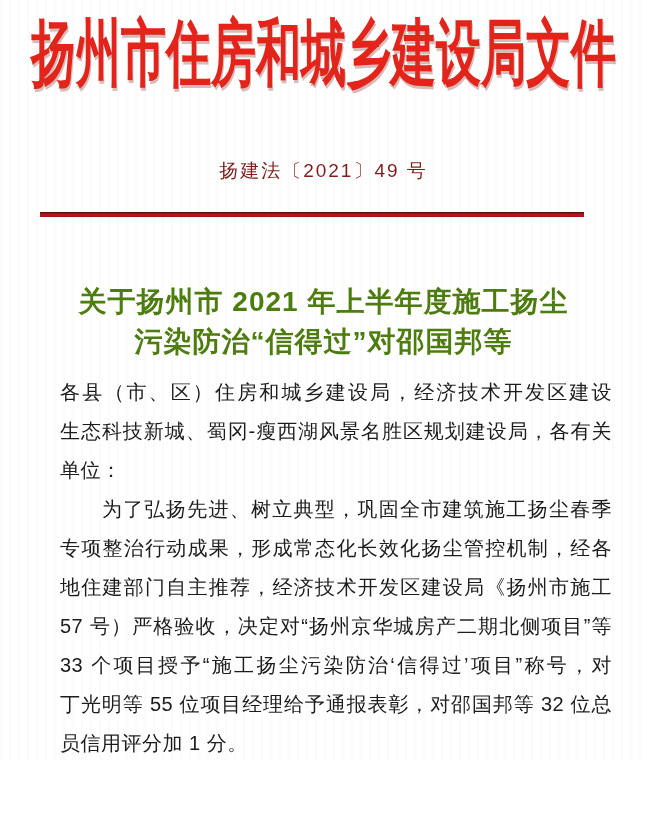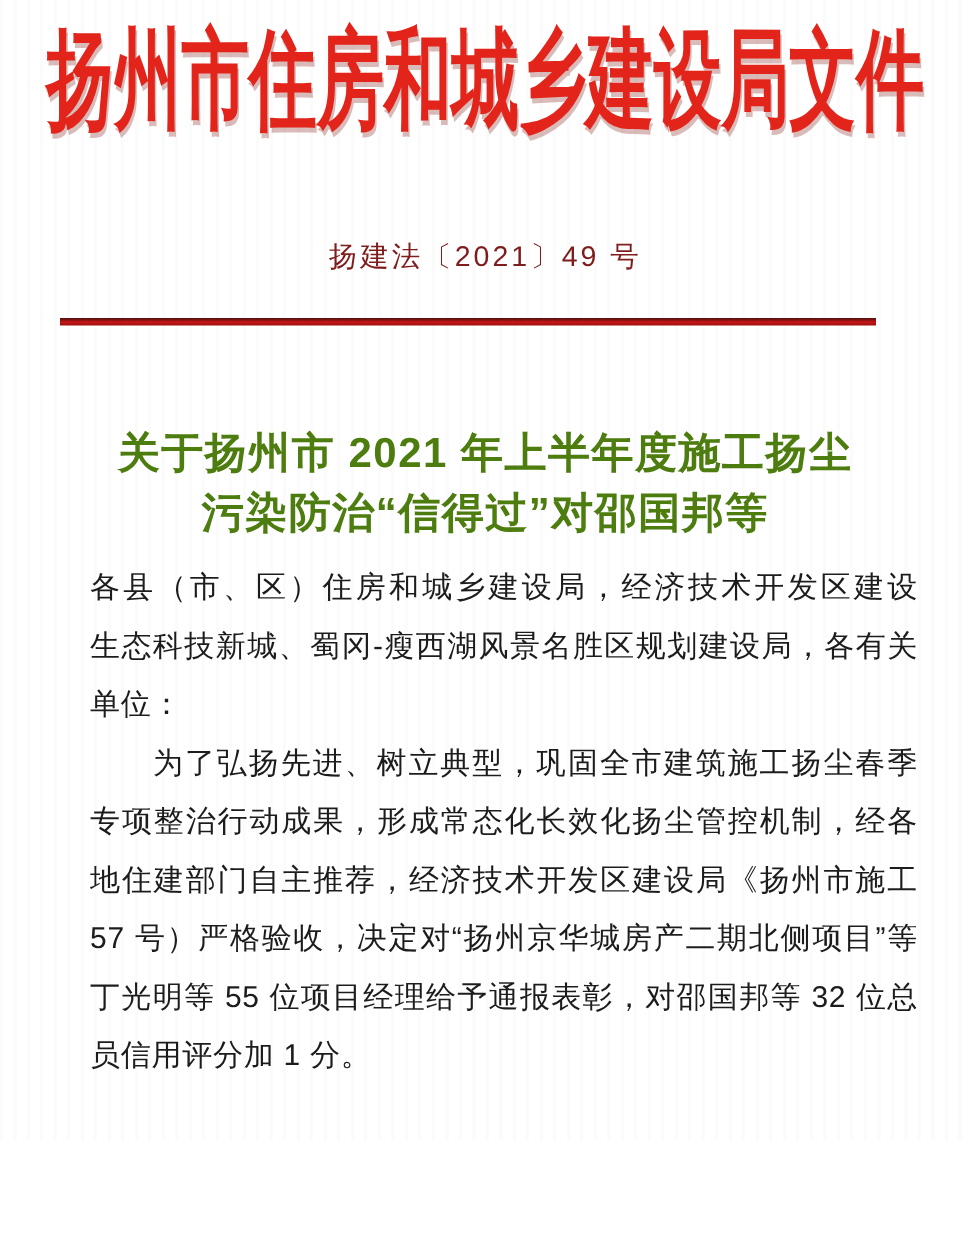--- a/index.html
+++ b/index.html
@@ -115,17 +115,18 @@
   </div>
 
   <div class="body-text">
     <div class="line">各县（市、区）住房和城乡建设局，经济技术开发区建设局，</div>
     <div class="line">生态科技新城、蜀冈-瘦西湖风景名胜区规划建设局，各有关</div>
     <div class="line end">单位：</div>
     <div class="line indent">为了弘扬先进、树立典型，巩固全市建筑施工扬尘春季</div>
     <div class="line">专项整治行动成果，形成常态化长效化扬尘管控机制，经各</div>
     <div class="line">地住建部门自主推荐，经济技术开发区建设局《扬州市施工</div>
     <div class="line">57 号）严格验收，决定对“扬州京华城房产二期北侧项目”等</div>
+    <div class="line">33 个项目授予“施工扬尘污染防治‘信得过’项目”称号，对</div>
     <div class="line">丁光明等 55 位项目经理给予通报表彰，对邵国邦等 32 位总</div>
     <div class="line end">员信用评分加 1 分。</div>
   </div>
 
 </div>
 
 </body></html>

